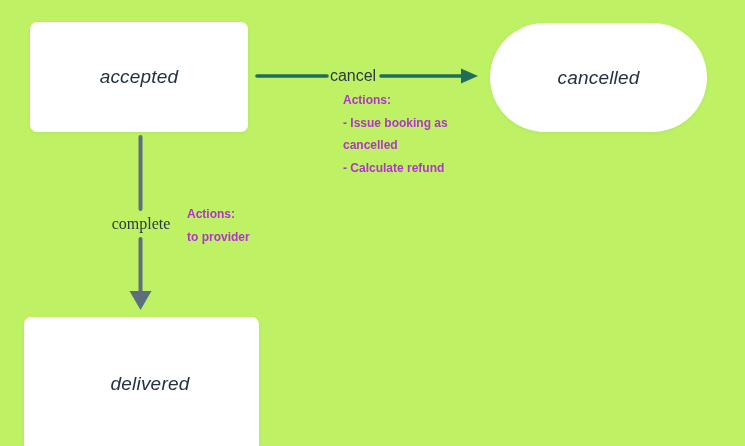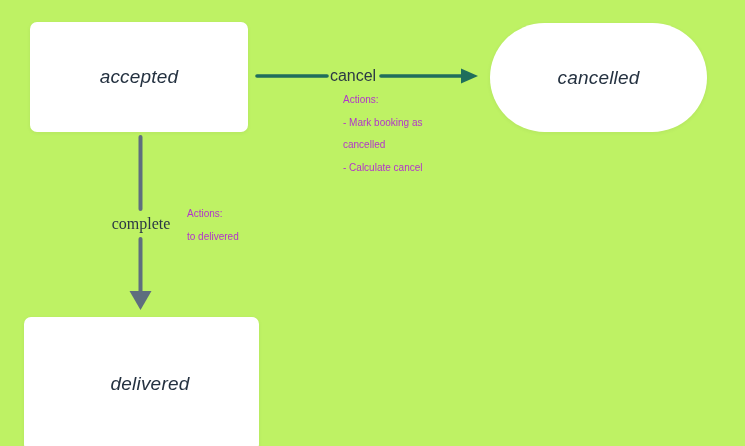--- a/index.html
+++ b/index.html
@@ -45,22 +45,22 @@
     font-weight: 500;
     color: #2b3845;
     white-space: nowrap;
     transform: translate(-50%, -50%);
   }
   .edge-label-cancel   { left: 353px; top: 76px; }
   .edge-label-complete { left: 141px; top: 224px; font-family: Liberation Serif, serif; }
 
   .actions-block {
     position: absolute;
-    font-size: 10px;
-    font-weight: 400;
+    font-size: 12px;
+    font-weight: 700;
     line-height: 22.5px;
     color: #b234cb;
     white-space: nowrap;
   }
   .actions-cancel   { left: 343px; top: 89px; }
   .actions-complete { left: 187px; top: 203px; }
   .actions-line { display: block; }
 </style>
 </head>
 <body>
@@ -91,23 +91,23 @@
   <div class="node node-delivered">
     <span class="node-label">delivered</span>
   </div>
 
   <div class="edge-label edge-label-cancel">cancel</div>
 
   <div class="edge-label edge-label-complete">complete</div>
 
   <div class="actions-block actions-cancel">
     <span class="actions-line">Actions:</span>
-    <span class="actions-line">- Mark booking as</span>
+    <span class="actions-line">- Issue booking as</span>
     <span class="actions-line">cancelled</span>
-    <span class="actions-line">- Calculate cancel</span>
+    <span class="actions-line">- Calculate refund</span>
   </div>
 
   <div class="actions-block actions-complete">
     <span class="actions-line">Actions:</span>
-    <span class="actions-line">to delivered</span>
+    <span class="actions-line">to provider</span>
   </div>
 
 </div>
 
 </body></html>

